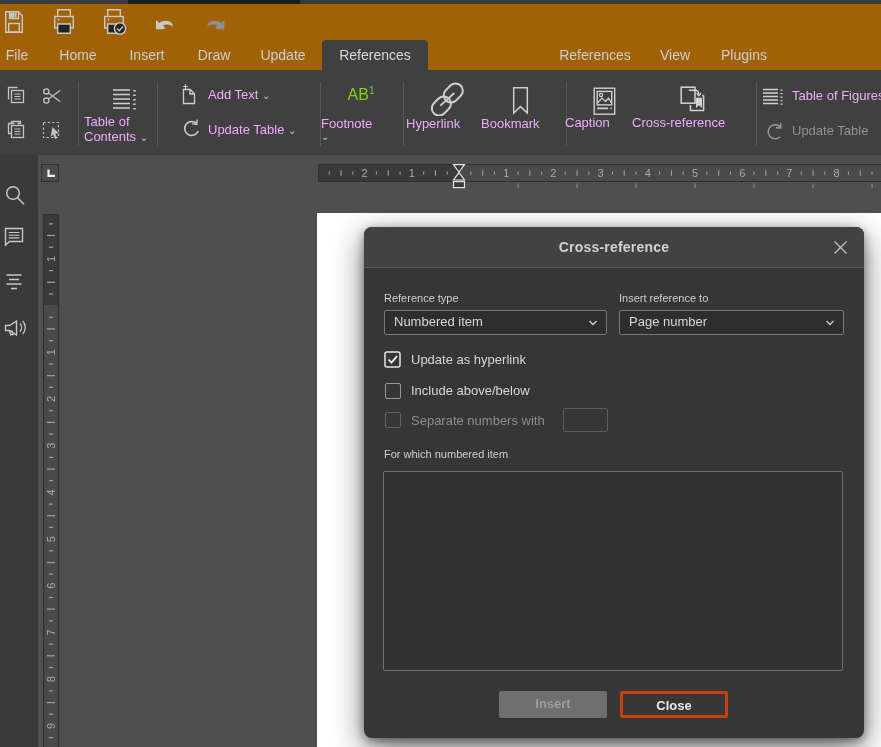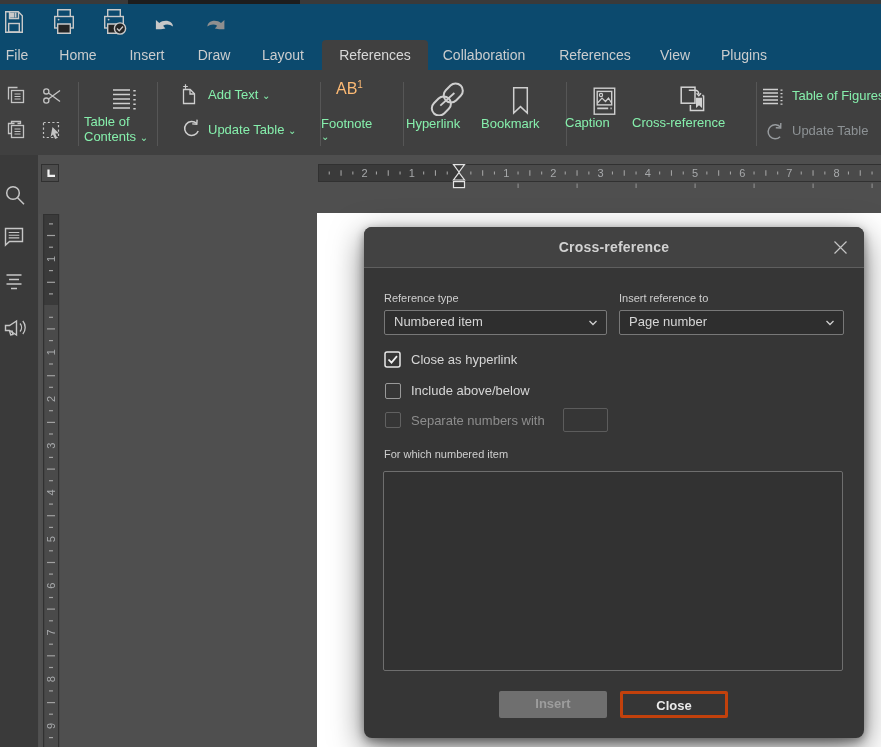--- a/index.html
+++ b/index.html
@@ -1,26 +1,26 @@
 <!DOCTYPE html>
 <html><head><meta charset="utf-8">
 <style>
 html,body{margin:0;padding:0;}
 body{width:881px;height:747px;overflow:hidden;position:relative;
   background:#4f4f4f;font-family:"Liberation Sans",sans-serif;
   -webkit-font-smoothing:antialiased;}
 .abs{position:absolute;}
-#header{left:0;top:0;width:881px;height:70px;background:#0c4a6e;}
+#header{left:0;top:0;width:881px;height:70px;background:#a16207;}
 #topstrip{left:0;top:0;width:881px;height:4px;background:#3a3a3a;}
 #topseg{left:128px;top:0;width:172px;height:4px;background:#1d1d1d;}
 .tab{top:40px;height:30px;line-height:30px;font-size:14px;color:#cbcdce;text-align:center;}
 #activetab{left:322px;top:40px;width:106px;height:30px;background:#404040;border-radius:4px 4px 0 0;}
 #ribbon{left:0;top:70px;width:881px;height:85px;background:#404040;}
 .rsep{width:1px;top:12px;height:64px;background:#565656;}
-.rlbl{font-size:13px;color:#86efac;white-space:nowrap;}
+.rlbl{font-size:13px;color:#f0abfc;white-space:nowrap;}
 .rlblc{text-align:left;}
 .gray{color:#8d9295;}
 #sidebar{left:0;top:155px;width:38px;height:592px;background:#3a3a3a;}
 #corner{left:41px;top:164px;width:18px;height:18px;background:#4b4b4b;
   border:1.5px solid #303030;box-sizing:border-box;}
 #page{left:317px;top:213px;width:564px;height:534px;background:#ffffff;}
 #dlg{left:364px;top:227px;width:500px;height:511px;background:#363636;
   border-radius:8px;box-shadow:0 10px 32px rgba(0,0,0,.55),0 3px 10px rgba(0,0,0,.4);}
 #dlgtitle{left:0;top:0;width:500px;height:41px;background:#424242;
   border-radius:8px 8px 0 0;border-bottom:1px solid #5f5f5f;box-sizing:border-box;}
@@ -70,22 +70,21 @@
 </g>
 <g fill="#8f8f8f" transform="translate(380.3,0) scale(-1,1)">
  <path d="M155.9 16.0 L159.3 19.0 C162.5 16.3 168.0 15.9 171.3 18.7 C172.7 20.0 172.9 21.3 172.9 22.6 C170.2 20.3 166.0 19.8 163.1 21.7 L165.4 24.6 L161.0 25.2 L155.9 25.2 Z"></path>
 </g>
 </svg>
     <div id="activetab" class="abs"></div>
     <div class="abs tab" style="left:-8px;width:50px">File</div>
     <div class="abs tab" style="left:48px;width:60px">Home</div>
     <div class="abs tab" style="left:118px;width:58px">Insert</div>
     <div class="abs tab" style="left:186px;width:56px">Draw</div>
-    <div class="abs tab" style="left:251px;width:64px">Layout</div>
-    <div class="abs tab" style="left:430px;width:108px">Collaboration</div>
+    <div class="abs tab" style="left:251px;width:64px">Update</div>
     <div class="abs tab" style="left:550px;width:90px">References</div>
     <div class="abs tab" style="left:648px;width:54px">View</div>
     <div class="abs tab" style="left:710px;width:68px">Plugins</div>
     <div class="abs tab" style="left:325px;width:100px;color:#d8d8d8">References</div>
   </div>
 <div id="ribbon" class="abs">
     <div class="abs rsep" style="left:78px"></div>
     <div class="abs rsep" style="left:157px"></div>
     <div class="abs rsep" style="left:320px"></div>
     <div class="abs rsep" style="left:403px"></div>
@@ -122,21 +121,21 @@
  <path d="M10 5.7 V10 H14.3"></path>
  <path d="M3.2 2.5 h4.6 M5.5 0.2 v4.6" stroke-width="1.2"></path>
 </g>
 <g fill="none" stroke="#cfcfcf" stroke-width="1.5" transform="translate(1.2,4.5)">
  <path d="M17.0 42.5 A7.0 7.0 0 1 1 15.5 35.1"></path>
  <path d="M15.9 31.1 l-0.3 4.6 -4.6 -0.3" stroke-width="1.4"></path>
 </g>
 </svg>
     <div class="abs rlbl" style="left:208px;top:17px">Add Text <span style="font-size:10px">⌄</span></div>
     <div class="abs rlbl" style="left:208px;top:52px">Update Table <span style="font-size:10px">⌄</span></div>
-    <div class="abs" style="left:336px;top:9px;width:50px;text-align:left;color:#fdba74;font-size:16px">AB<span style="font-size:10px;vertical-align:super">1</span></div>
+    <div class="abs" style="left:336px;top:15px;width:50px;text-align:center;color:#84cc16;font-size:16px">AB<span style="font-size:10px;vertical-align:super">1</span></div>
     <div class="abs rlbl rlblc" style="left:321px;top:46px;width:80px">Footnote</div>
     <div class="abs rlbl rlblc" style="left:321px;top:61px;width:80px;font-size:10px">⌄</div>
     <svg class="abs" style="left:430px;top:10px" width="36" height="36" viewBox="0 0 36 36">
 <g fill="none" stroke="#cfcfcf" stroke-width="2">
  <rect x="12.8" y="5.7" width="21" height="14.5" rx="7.2" transform="rotate(-45 23.3 13)"></rect>
  <rect x="0.9" y="18.7" width="21" height="14.5" rx="7.2" transform="rotate(-45 11.4 26)"></rect>
  <path d="M10.3 25.6 L24.4 13" stroke-width="1.8"></path>
 </g>
     </svg>
     <div class="abs rlbl rlblc" style="left:406px;top:46px;width:82px">Hyperlink</div>
@@ -336,21 +335,21 @@
     <div class="abs combo" style="left:255px;top:83px;width:225px">
       <span>Page number</span>
       <svg class="abs" style="right:8px;top:8px" width="10" height="8" viewBox="0 0 10 8">
         <path d="M1.5 2 L5 5.5 L8.5 2" stroke="#cfcfcf" stroke-width="1.3" fill="none"></path>
       </svg>
     </div>
     <svg class="abs" style="left:20px;top:124px" width="18" height="18" viewBox="0 0 18 18">
 <rect x="1" y="1" width="15" height="15" rx="2" fill="none" stroke="#e8e8e8" stroke-width="1.5"></rect>
 <path d="M4.5 8.5 l3 3.2 5.5 -6.5" stroke="#f0f0f0" stroke-width="1.8" fill="none"></path>
     </svg>
-    <div class="abs cblbl" style="left:47px;top:125px">Close as hyperlink</div>
+    <div class="abs cblbl" style="left:47px;top:125px">Update as hyperlink</div>
     <div class="abs cb" style="left:21px;top:156px;border:1px solid #999999"></div>
     <div class="abs cblbl" style="left:47px;top:156px">Include above/below</div>
     <div class="abs cb" style="left:21px;top:185px;border:1px solid #616161"></div>
     <div class="abs cblbl gray" style="left:47px;top:186px;color:#8d8d8d">Separate numbers with</div>
     <div class="abs" style="left:199px;top:181px;width:45px;height:24px;border:1px solid #5c5c5c;border-radius:2px;box-sizing:border-box"></div>
     <div class="abs dlbl" style="left:20px;top:221px">For which numbered item</div>
     <div id="listbox" class="abs"></div>
     <div id="btnInsert" class="abs btn">Insert</div>
     <div id="btnClose" class="abs btn">Close</div>
   </div>

